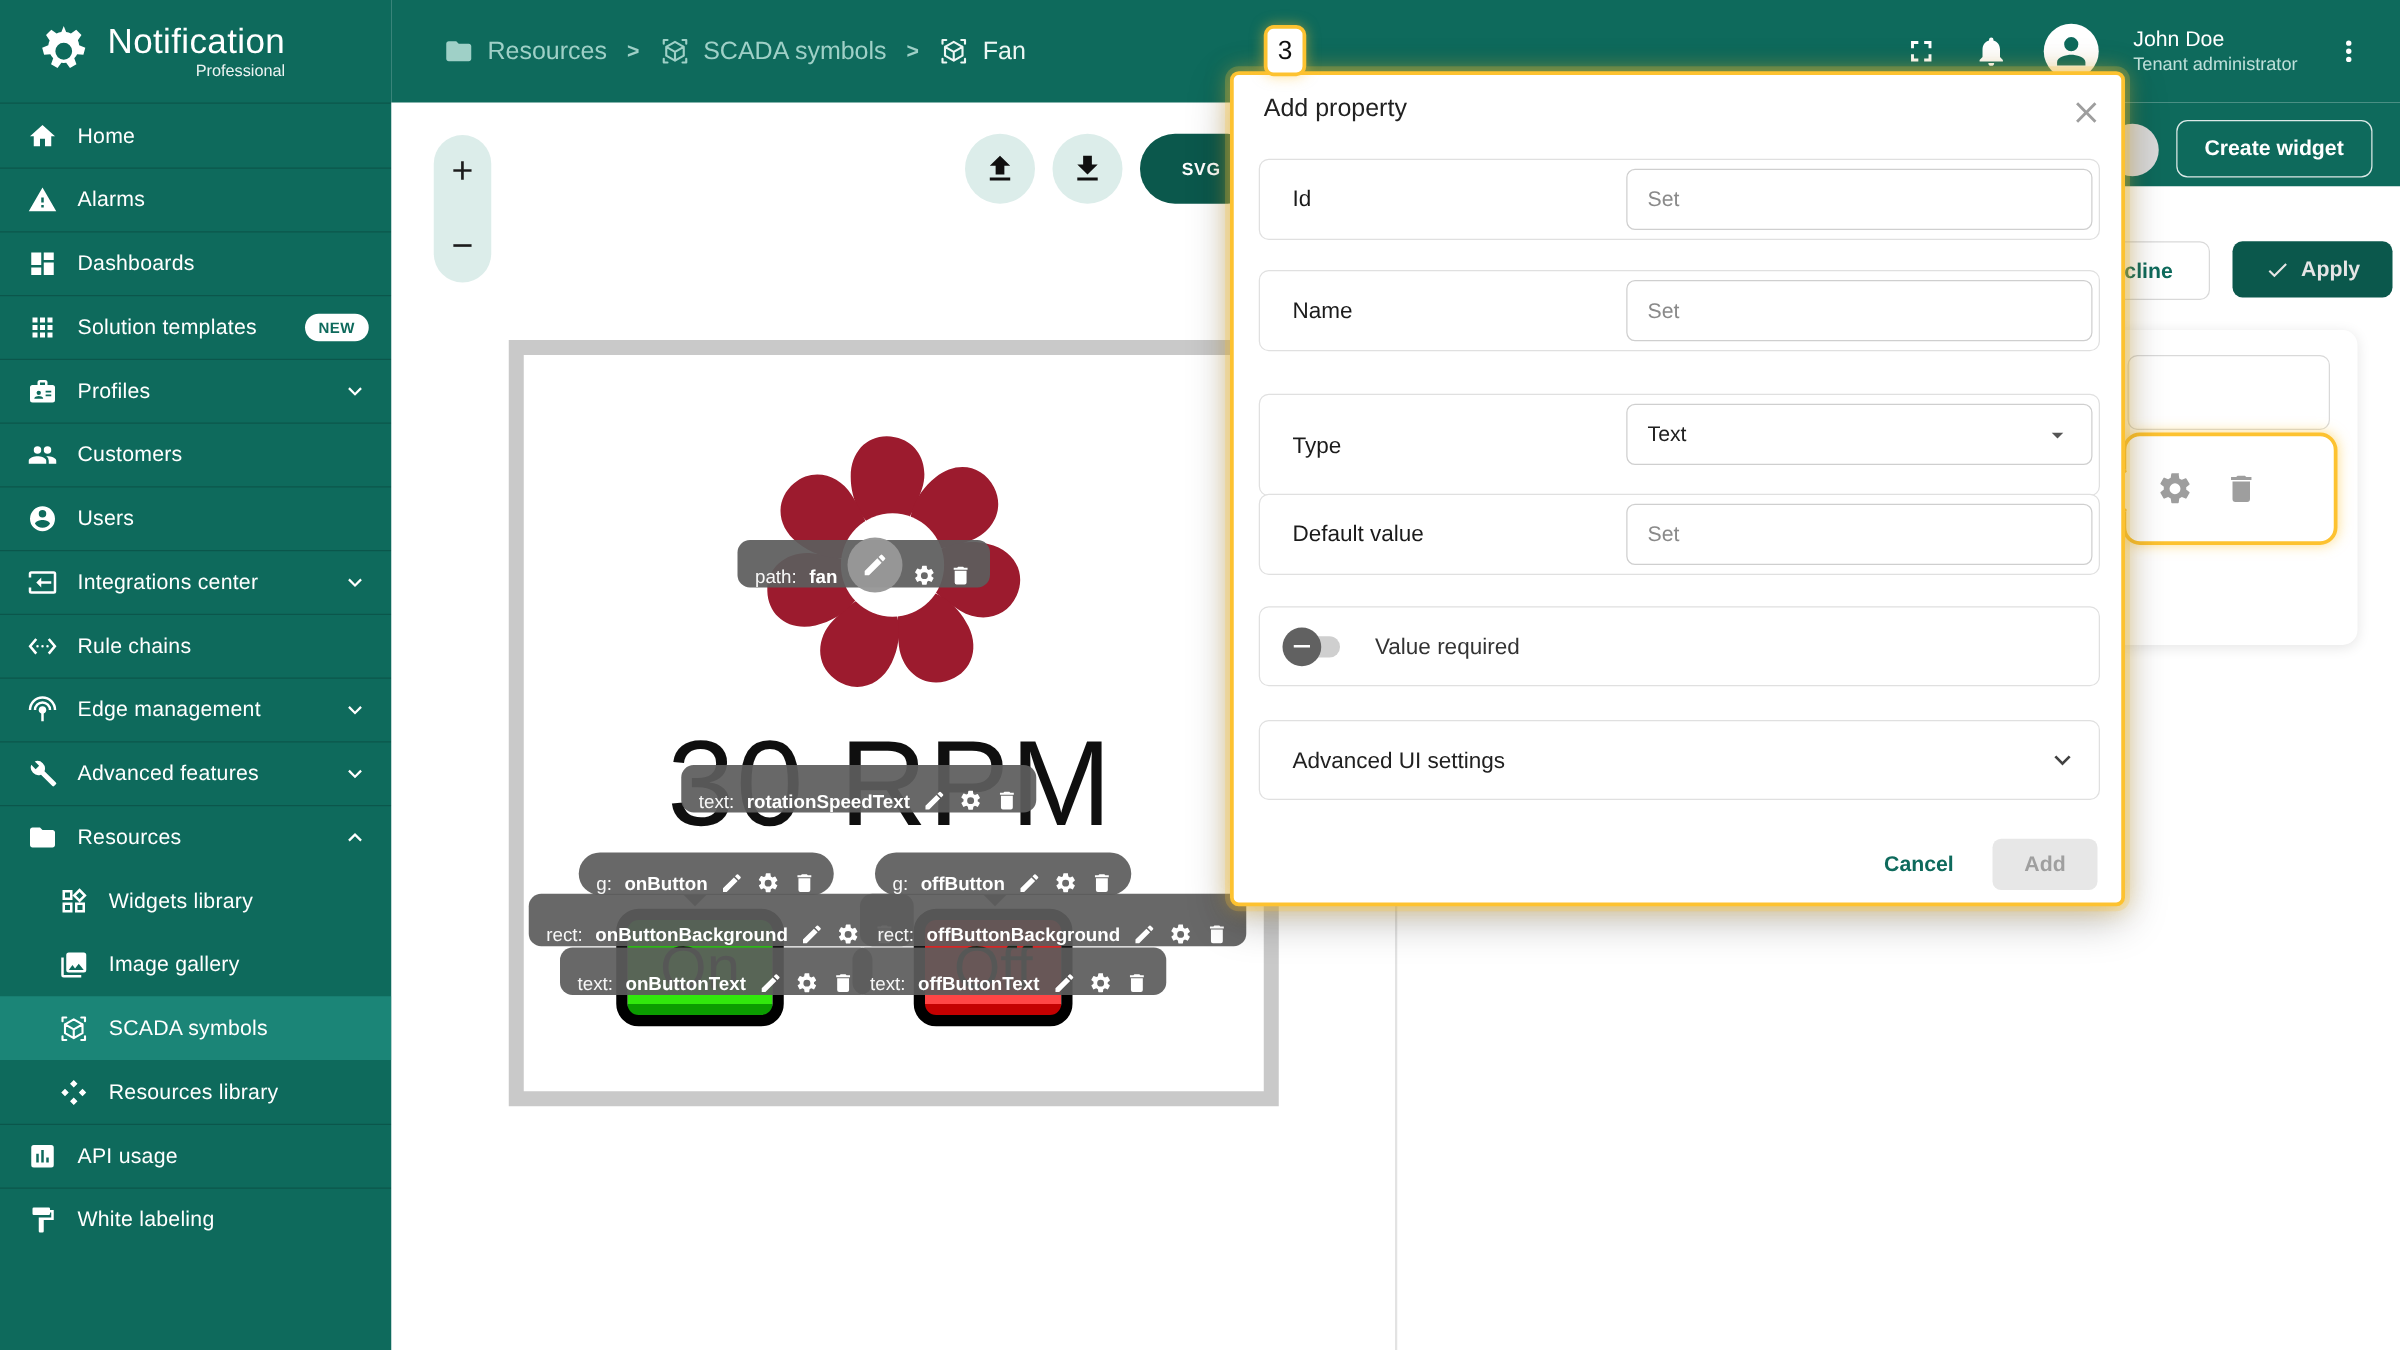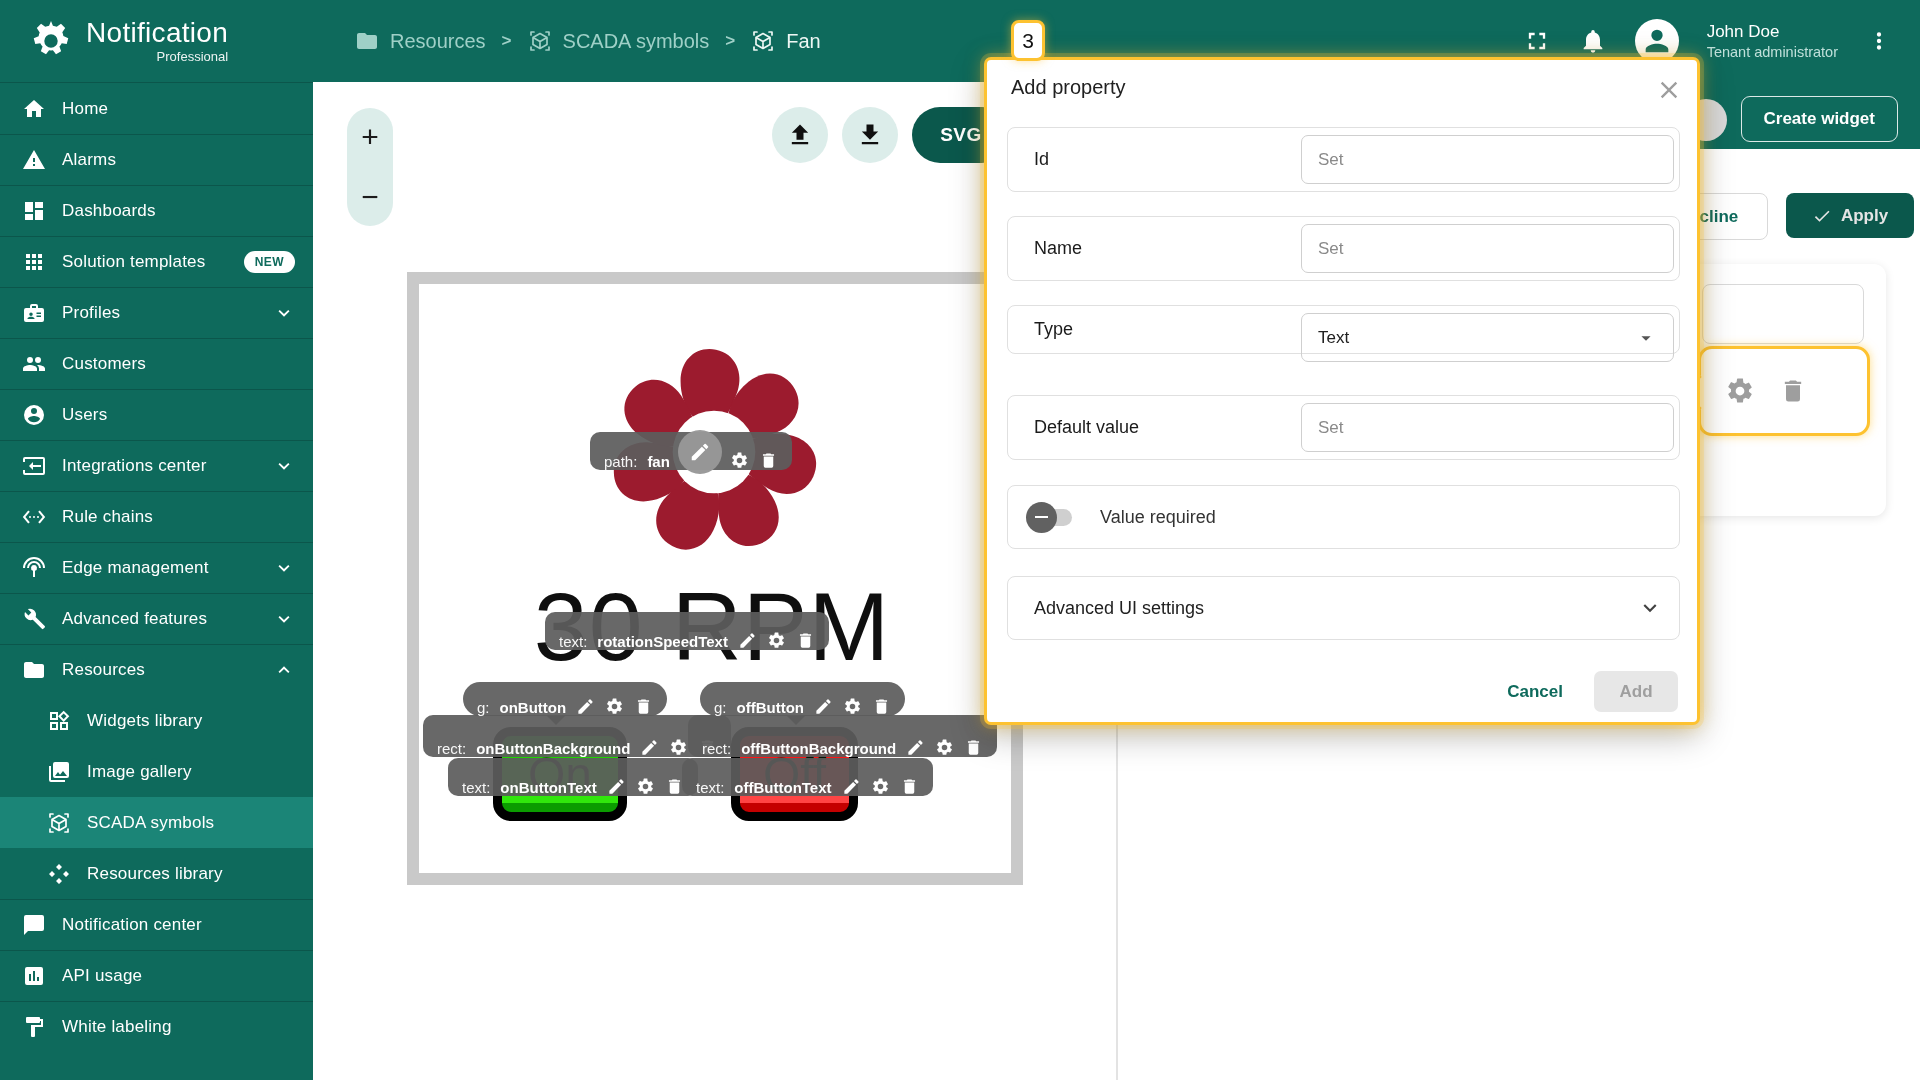--- a/index.html
+++ b/index.html
@@ -40,21 +40,21 @@
   .user-role{font-size:14.5px;color:#bfe0da;}
   
   .main{position:absolute;left:313px;top:82px;width:803px;height:998px;background:#fff;z-index:1;}
   .zoom-pill{position:absolute;left:34px;top:26px;width:46px;height:118px;border-radius:23px;
     background:var(--lightbtn);display:flex;flex-direction:column;align-items:center;justify-content:space-between;
     padding:14px 0;box-sizing:border-box;color:#1c1c1c;}
   .zoom-btn{font-size:30px;line-height:1;cursor:pointer;font-weight:400;}
   .circle-btn{position:absolute;width:56px;height:56px;border-radius:50%;background:var(--lightbtn);
     color:#101010;display:flex;align-items:center;justify-content:center;cursor:pointer;}
   .svg-pill{position:absolute;left:599px;top:25px;width:98px;height:56px;border-radius:28px;
-    background:var(--primary-dark);color:#fff;font-weight:700;font-size:19px;display:flex;align-items:center;
+    background:var(--primary-dark);color:#fff;font-weight:700;font-size:14px;display:flex;align-items:center;
     justify-content:center;letter-spacing:.5px;cursor:pointer;}
   .canvas-frame{position:absolute;left:94px;top:190px;width:616px;height:613px;border:12px solid #c9c9c9;
     background:#fff;box-sizing:border-box;}
   .fan-wrap{position:absolute;left:283px;top:252px;width:236px;height:236px;z-index:1;}
   .rpm{position:absolute;left:119px;top:500px;width:560px;height:90px;line-height:90px;text-align:center;
     font-size:97px;color:#0f0f0f;z-index:2;letter-spacing:1px;white-space:nowrap;}
   .scada-btn{position:absolute;border:9px solid #000;border-radius:18px;box-sizing:border-box;z-index:2;
     display:flex;align-items:center;justify-content:center;font-size:48px;color:#0a1506;}
   .btn-on{left:180px;top:645px;width:134px;height:94px;
     background:linear-gradient(180deg,#0b9c00 0%,#0b9c00 18%,#1fd600 18%,#1fd600 78%,#31e80c 78%,#31e80c 88%,#0b9c00 88%);}
@@ -240,26 +240,20 @@
         <span class="nav-label">SCADA symbols</span>
       </div>
       <div class="nav-item child">
         <svg class="ic " width="24" height="24" viewBox="0 0 24 24" fill="currentColor">
           <path d="M12 2l3 3-3 3-3-3 3-3zM5 9l3 3-3 3-3-3 3-3zm14 0 3 3-3 3-3-3 3-3zm-7 7 3 3-3 3-3-3 3-3z"></path>
         </svg>
         <span class="nav-label">Resources library</span>
       </div>
       <div class="nav-item sep">
         <svg class="ic " width="24" height="24" viewBox="0 0 24 24" fill="currentColor">
-          <path d="M20 2H4a2 2 0 0 0-2 2v18l4-4h14a2 2 0 0 0 2-2V4a2 2 0 0 0-2-2z"></path>
-        </svg>
-        <span class="nav-label">Notification center</span>
-      </div>
-      <div class="nav-item sep">
-        <svg class="ic " width="24" height="24" viewBox="0 0 24 24" fill="currentColor">
           <path d="M19 3H5a2 2 0 0 0-2 2v14a2 2 0 0 0 2 2h14a2 2 0 0 0 2-2V5a2 2 0 0 0-2-2zM9 17H7v-7h2v7zm4 0h-2V7h2v10zm4 0h-2v-4h2v4z"></path>
         </svg>
         <span class="nav-label">API usage</span>
       </div>
       <div class="nav-item sep">
         <svg class="ic " width="24" height="24" viewBox="0 0 24 24" fill="currentColor">
           <path d="M18 4V3a1 1 0 0 0-1-1H5a1 1 0 0 0-1 1v4a1 1 0 0 0 1 1h12a1 1 0 0 0 1-1V6h1v4H9v11a1 1 0 0 0 1 1h2a1 1 0 0 0 1-1v-9h8V4h-3z"></path>
         </svg>
         <span class="nav-label">White labeling</span>
       </div>
@@ -568,21 +562,21 @@
     </span>
   <div id="dialog-fields">
       <div class="m-row" style="top: 67px; height: 65px;">
         <span class="m-label">Id</span>
         <div class="m-input ph">Set</div>
       </div>
       <div class="m-row" style="top: 156px; height: 65px;">
         <span class="m-label">Name</span>
         <div class="m-input ph">Set</div>
       </div>
-      <div class="m-row" style="top: 245px; height: 49px;">
+      <div class="m-row" style="top: 255px; height: 82px;">
         <span class="m-label">Type</span>
         <div class="m-input select">
           <span>Text</span>
           <span class="caret">
             <svg class="ic " width="22" height="22" viewBox="0 0 24 24" fill="currentColor">
               <path d="M7 10l5 5 5-5H7z"></path>
             </svg>
           </span>
         </div>
       </div>

